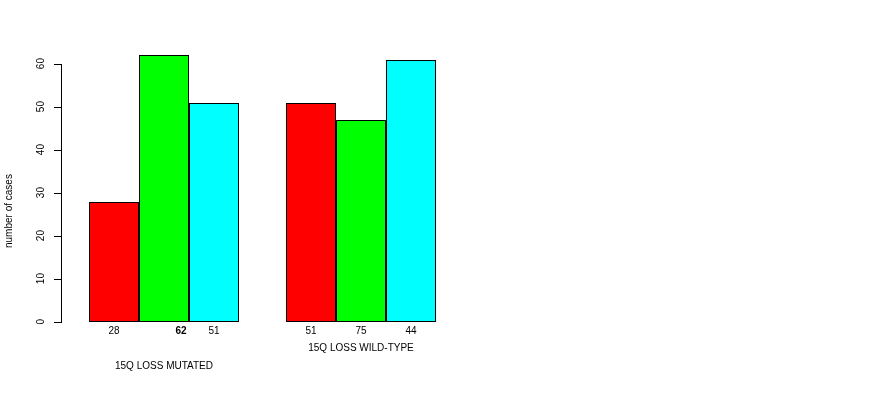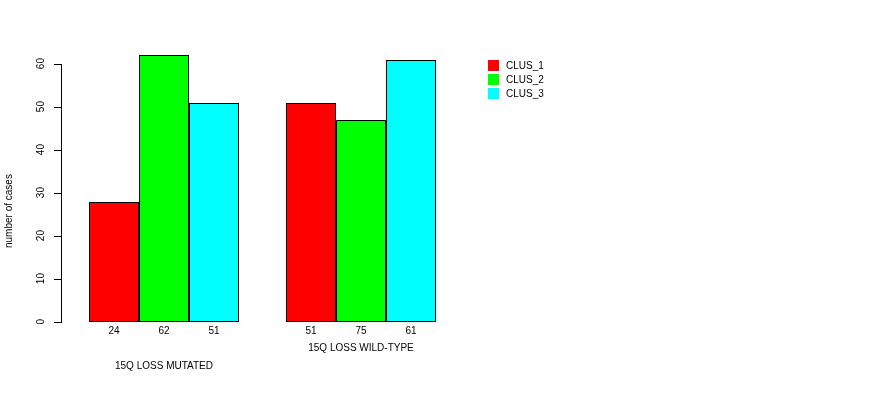--- a/index.html
+++ b/index.html
@@ -208,44 +208,30 @@
     <div id="bars-layer">
         <div class="bar" title="CLUS_1 / 15Q LOSS MUTATED = 28" style="left: 89px; width: 50px; height: 120.4px; background: rgb(255, 0, 0);"></div>
         <div class="bar" title="CLUS_2 / 15Q LOSS MUTATED = 62" style="left: 139px; width: 50px; height: 266.6px; background: rgb(0, 255, 0);"></div>
         <div class="bar" title="CLUS_3 / 15Q LOSS MUTATED = 51" style="left: 189px; width: 50px; height: 219.3px; background: rgb(0, 255, 255);"></div>
         <div class="bar" title="CLUS_1 / 15Q LOSS WILD-TYPE = 51" style="left: 286px; width: 50px; height: 219.3px; background: rgb(255, 0, 0);"></div>
         <div class="bar" title="CLUS_2 / 15Q LOSS WILD-TYPE = 47" style="left: 336px; width: 50px; height: 202.1px; background: rgb(0, 255, 0);"></div>
         <div class="bar" title="CLUS_3 / 15Q LOSS WILD-TYPE = 61" style="left: 386px; width: 50px; height: 262.3px; background: rgb(0, 255, 255);"></div>
       </div>
 
     <div id="bar-values-layer">
-        <div class="bar-value" style="left: 89px; width: 50px;">24</div>
-        <div class="bar-value" style="left: 139px; width: 50px;">62</div>
+        <div class="bar-value" style="left: 89px; width: 50px;">28</div>
+        <div class="bar-value" style="left: 156px; width: 50px; font-weight: bold;">62</div>
         <div class="bar-value" style="left: 189px; width: 50px;">51</div>
         <div class="bar-value" style="left: 286px; width: 50px;">51</div>
         <div class="bar-value" style="left: 336px; width: 50px;">75</div>
-        <div class="bar-value" style="left: 386px; width: 50px;">61</div>
+        <div class="bar-value" style="left: 386px; width: 50px;">44</div>
       </div>
 
     <div id="group-labels-layer">
         <div class="group-label" style="left: 89px; width: 150px; margin-top: 18px;">15Q LOSS MUTATED</div>
         <div class="group-label" style="left: 286px; width: 150px;">15Q LOSS WILD-TYPE</div>
       </div>
 
   </div>
 
-  <div id="legend">
-      <div class="legend-row">
-        <span class="legend-swatch" style="background: rgb(255, 0, 0);"></span>
-        <span class="legend-label">CLUS_1</span>
-      </div>
-      <div class="legend-row">
-        <span class="legend-swatch" style="background: rgb(0, 255, 0);"></span>
-        <span class="legend-label">CLUS_2</span>
-      </div>
-      <div class="legend-row">
-        <span class="legend-swatch" style="background: rgb(0, 255, 255);"></span>
-        <span class="legend-label">CLUS_3</span>
-      </div>
-    </div>
 
 
 </div>
 
 </body></html>

